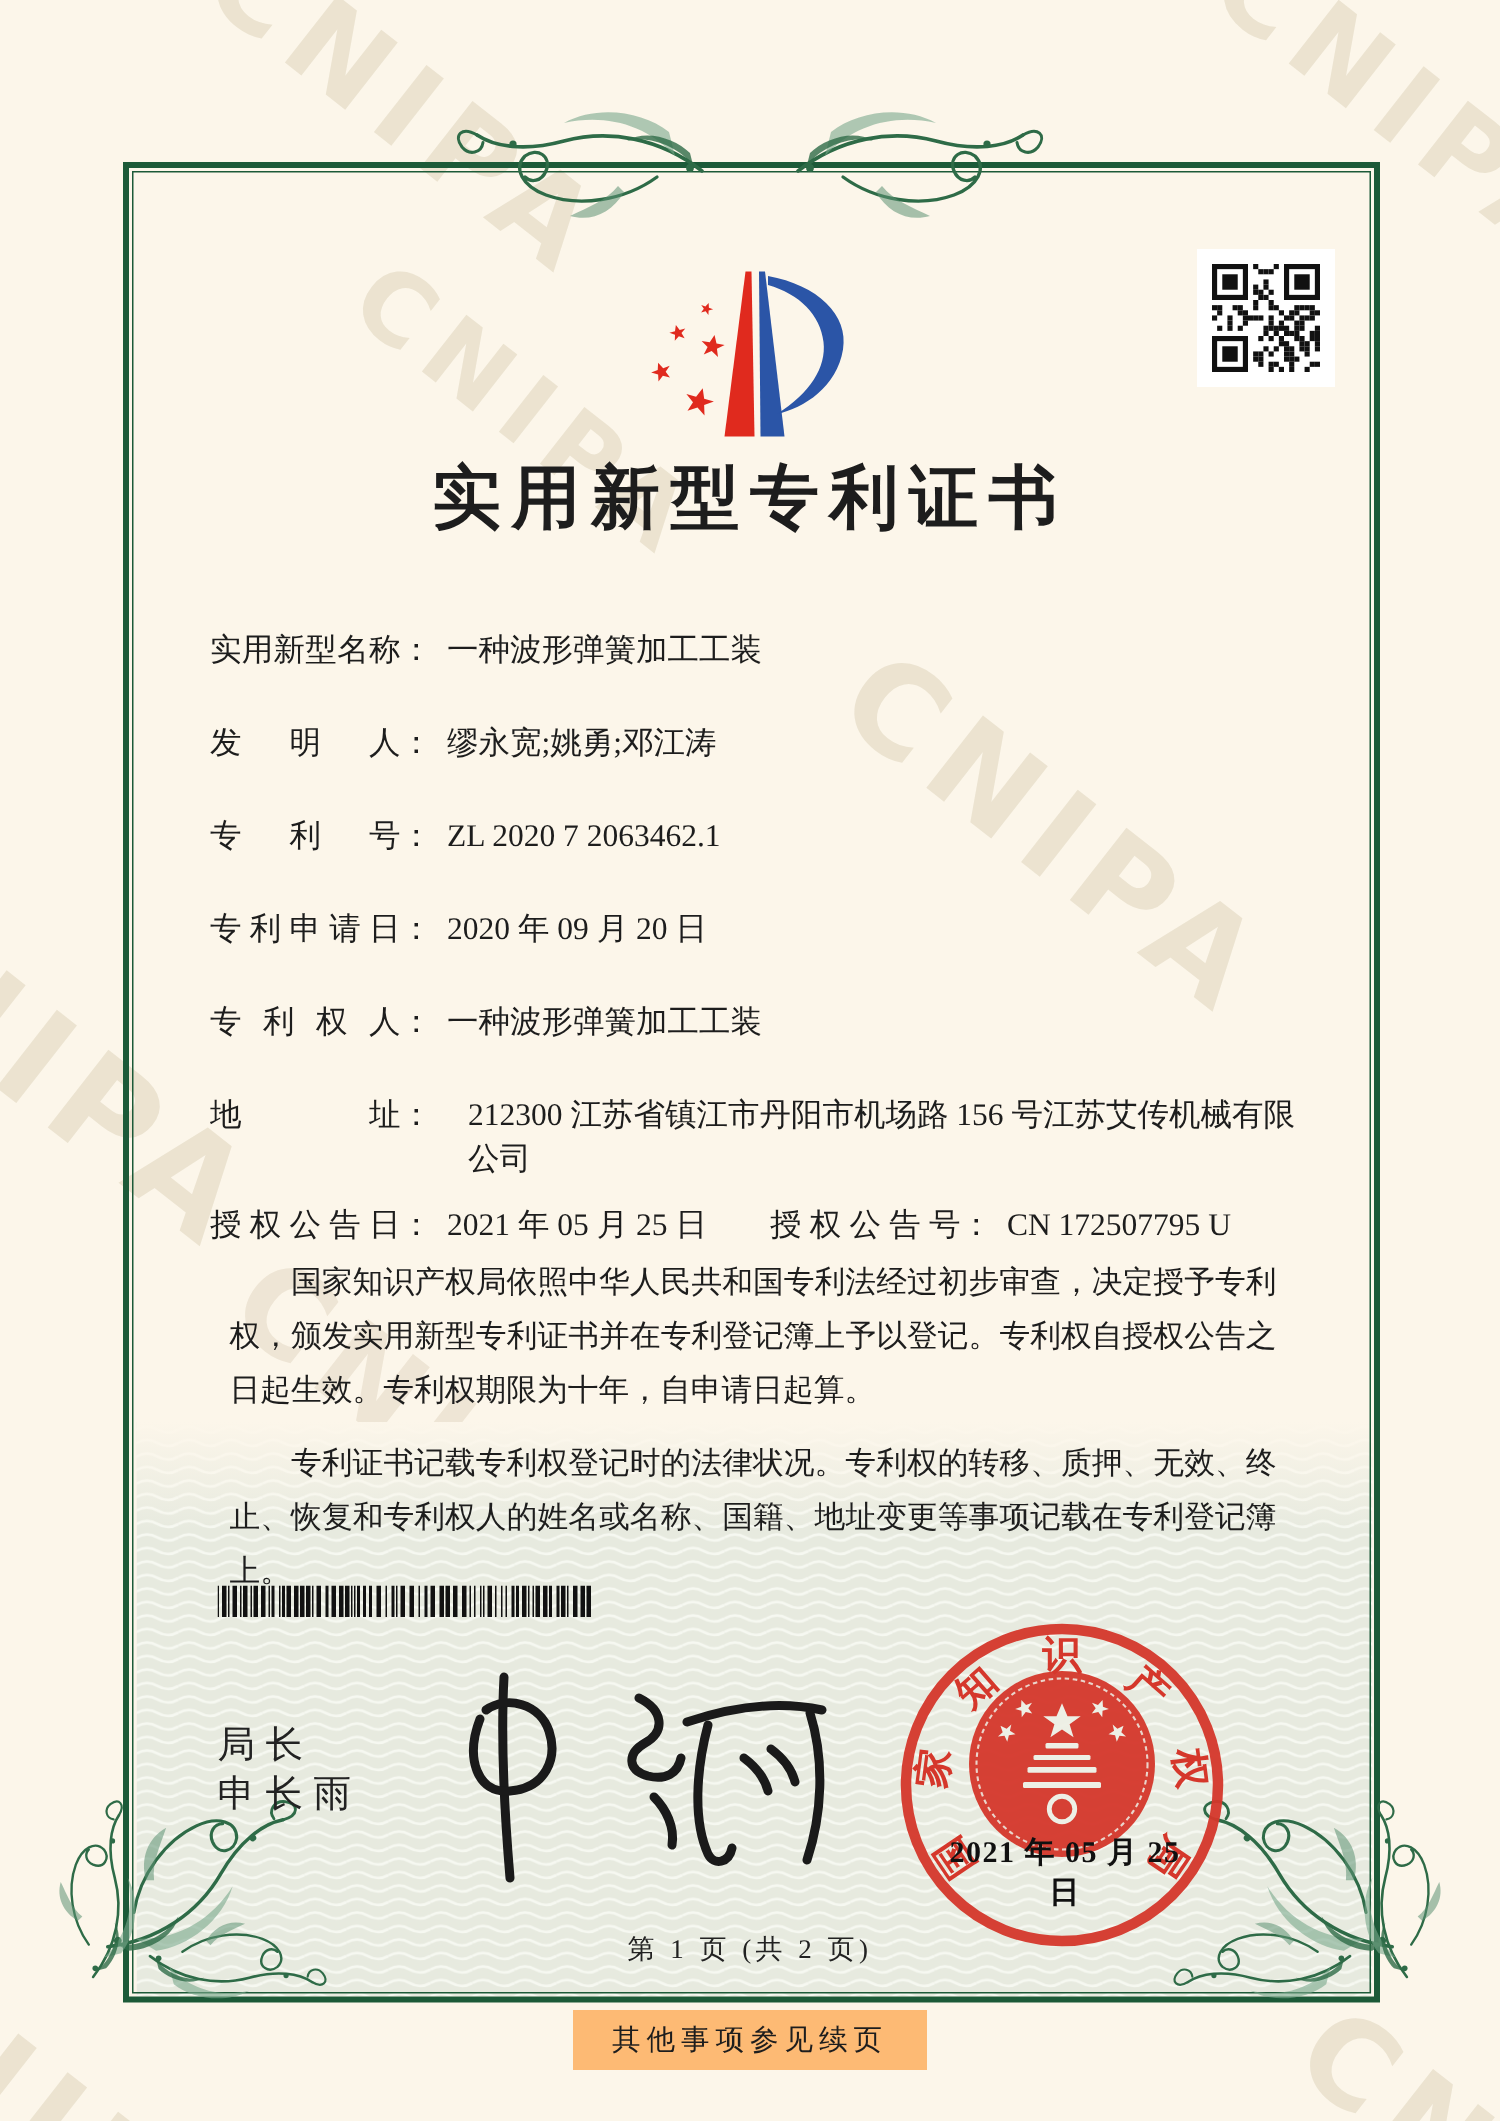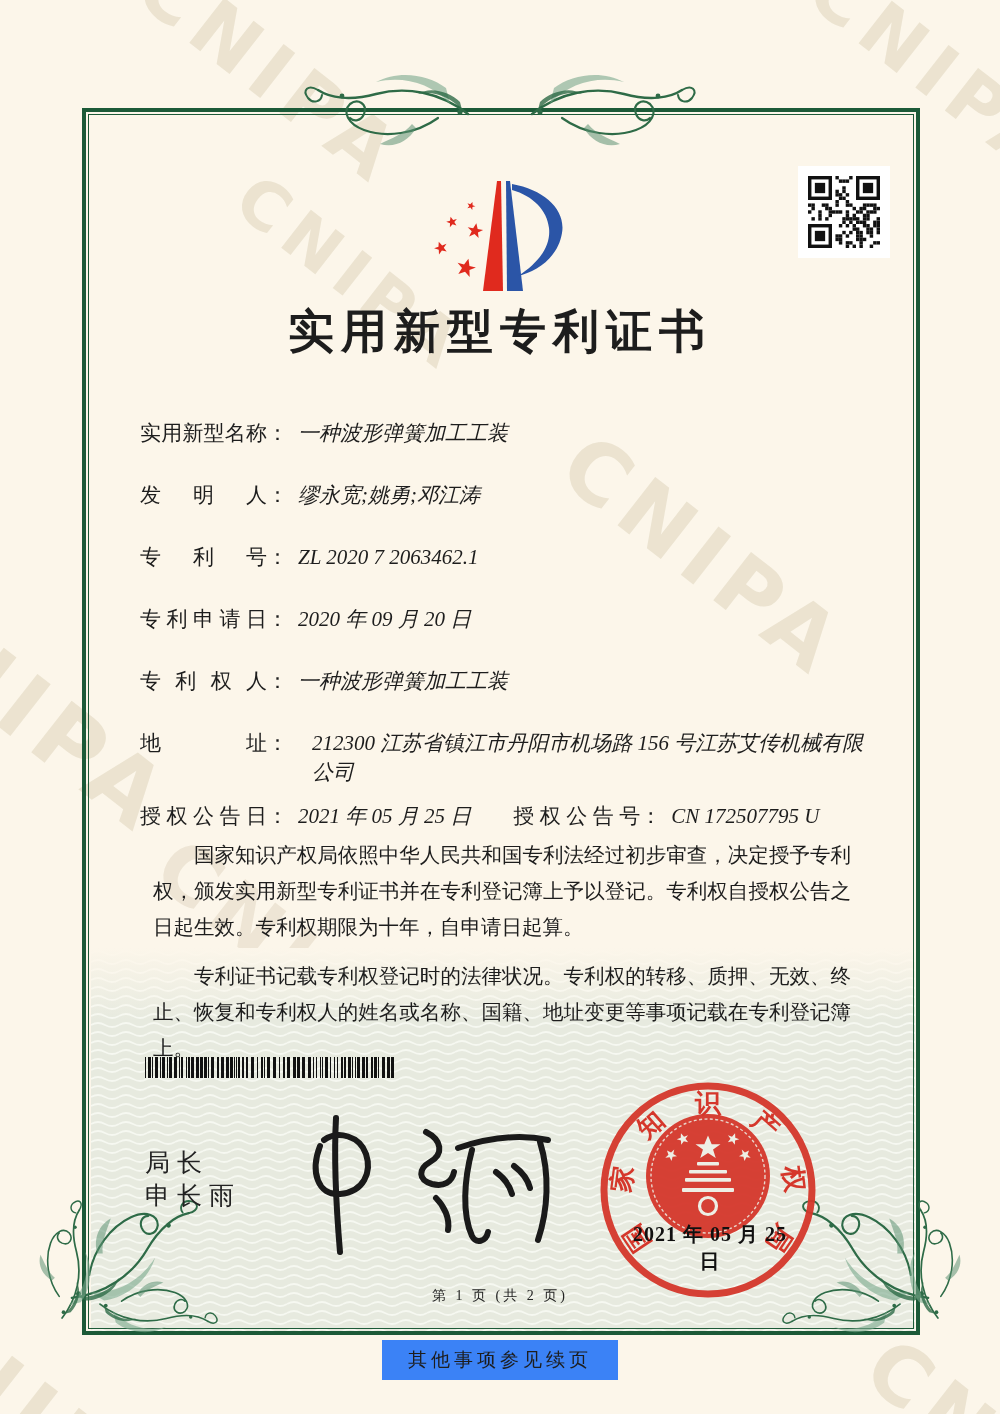--- a/index.html
+++ b/index.html
@@ -38,21 +38,21 @@
     text-align:center; font-size:46px; font-weight:bold; letter-spacing:7px;
   }
   
   .fields{position:absolute; left:140px; top:419px; width:726px; z-index:4; font-size:21px;}
   .field-row{display:flex; line-height:29px; margin-bottom:33px;}
   .field-row.addr{margin-bottom:15px;}
   .field-row.last{margin-bottom:0;}
   .field-label{display:inline-flex; flex:none;}
   .jl{display:inline-flex;}
   .jl-in{display:inline-flex; justify-content:space-between; width:127px;}
-  .field-value{margin-left:10px;font-style:italic;}
+  .field-value{margin-left:10px;}
   .addr .field-value{width:596px;margin-left:24px;}
   .grp2{margin-left:42px; display:flex;}
   
   .body-text{position:absolute; left:140px; top:824px; width:724px; z-index:4;
     font-size:20.5px; line-height:36px; text-align:justify;}
   .body-text p{margin:13px; text-indent:41px;}
   
   .barcode{position:absolute; left:145px; top:1057px; z-index:4;}
   .director{position:absolute; left:145px; top:1146px; z-index:4;
     font-family:"Liberation Sans","DejaVu Sans",sans-serif; font-size:25px; letter-spacing:7px; color:#222;}
@@ -62,24 +62,24 @@
   .seal-ring{position:absolute; left:598px; top:1080px; width:220px; height:220px; z-index:5; pointer-events:none;}
   .seal-ring span{
     position:absolute; width:30px; height:30px; text-align:center; line-height:30px;
     font-size:26px; font-weight:bold; color:#d5372b; font-family:"Liberation Serif",serif;
   }
   .seal-date{
     position:absolute; left:620px; top:1221px; width:180px; z-index:6;
     text-align:center; font-size:20px; color:#101010; letter-spacing:1px; font-weight:bold;
   }
   .page-info{position:absolute; left:0; top:1287px; width:100%; z-index:4;
-    text-align:center; font-size:14px; letter-spacing:3px; color:#222;}
+    text-align:center; font-size:18px; letter-spacing:3px; color:#222;}
   .cont-note{position:absolute; left:0; top:1340px; width:100%; z-index:4; text-align:center;}
   .cont-note span{
-    display:inline-block; background:#3b82f6; padding:7px 26px;
+    display:inline-block; background:#fdba74; padding:7px 26px;
     font-size:19px; letter-spacing:4px; color:#1d1d1d;
   }
   .deco-svg{position:absolute; left:0; top:0; z-index:3; pointer-events:none;}
   .band-svg{position:absolute; left:91px; top:948px; z-index:1;}
   .logo-svg{position:absolute; left:0; top:0; z-index:4; pointer-events:none;}
 </style>
 </head>
 <body>
 
 <div class="page">

